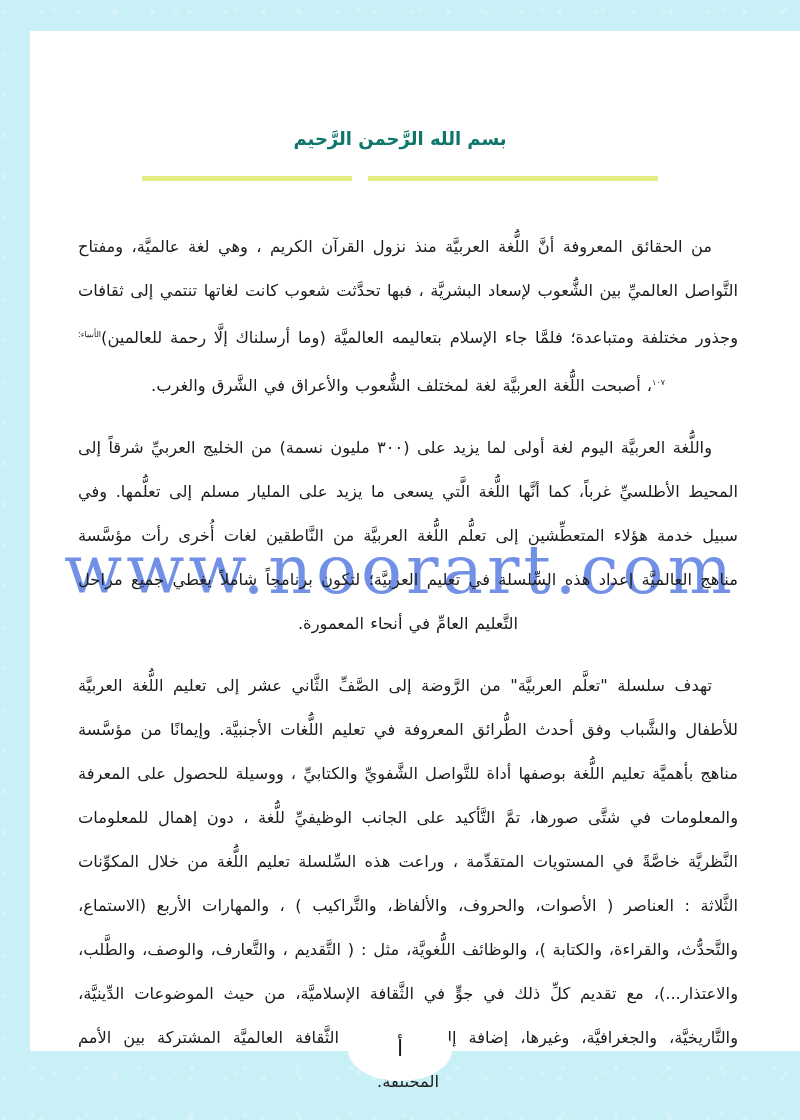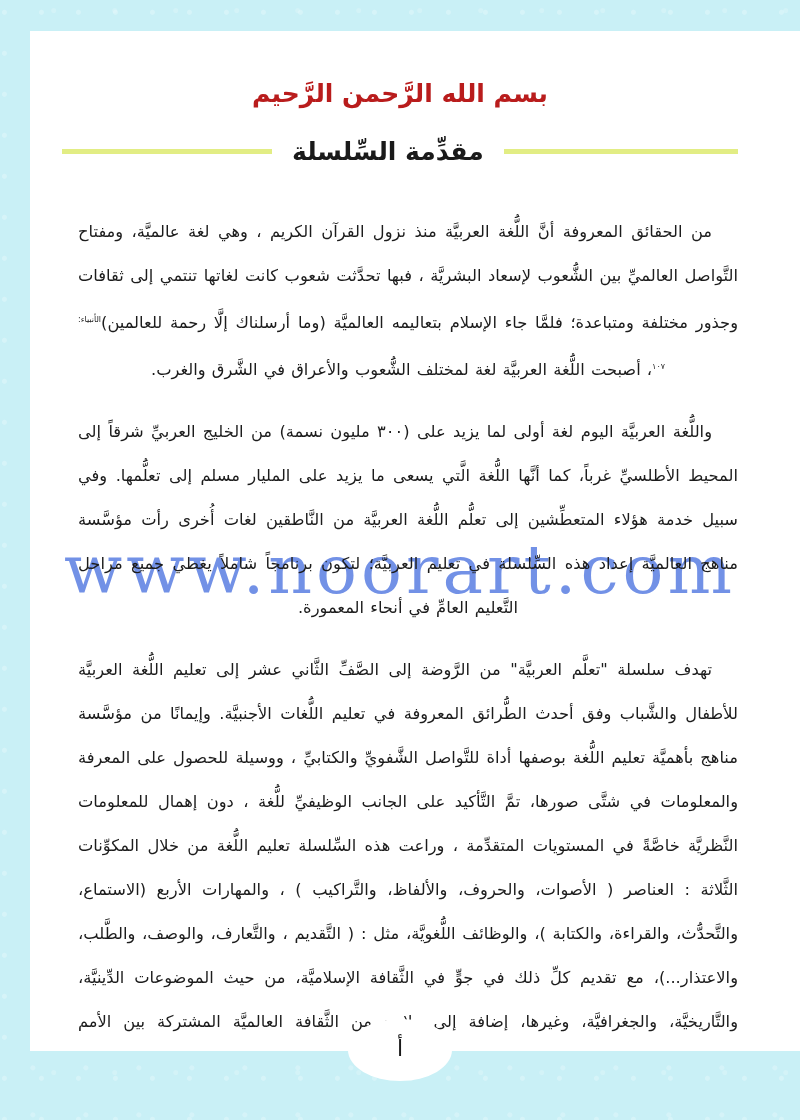--- a/index.html
+++ b/index.html
@@ -53,25 +53,25 @@
     left: 62px;
     top: 31px;
     width: 676px;
     height: 1020px;
     z-index: 4;
     direction: rtl;
   }
 
   
   .basmala {
-    margin-top: 47px;
+    margin-top: 96px;
     text-align: center;
-    color: #b91c1c;
+    color: #0f766e;
     font-family: "DejaVu Sans", "Liberation Sans", sans-serif;
-    font-size: 25px;
+    font-size: 18px;
     font-weight: 700;
     letter-spacing: .5px;
     line-height: 1.3;
   }
 
   
   .title-row {
     margin-top: 26px;
     display: flex;
     align-items: center;
@@ -168,21 +168,20 @@
 <div id="page">
 
   <div id="paper"></div>
 
   <div id="content">
 
     <div class="basmala">بسم الله الرَّحمن الرَّحيم</div>
 
     <div class="title-row">
       <span class="rule long"></span>
-      <span class="title-text">مقدِّمة السِّلسلة</span>
       <span class="rule short"></span>
     </div>
 
     <div class="body">
 
       <p class="para"><span class="indent"></span><span>من الحقائق المعروفة أنَّ اللُّغة العربيَّة منذ نزول القرآن الكريم ، وهي لغة عالميَّة، ومفتاح التَّواصل العالميِّ بين الشُّعوب لإسعاد البشريَّة ، فبها تحدَّثت شعوب كانت لغاتها تنتمي إلى ثقافات وجذور مختلفة ومتباعدة؛ فلمَّا جاء الإسلام بتعاليمه العالميَّة (وما أرسلناك إلَّا رحمة للعالمين)</span><span class="qref">الأنبياء: ١٠٧</span><span>، أصبحت اللُّغة العربيَّة لغة لمختلف الشُّعوب والأعراق في الشَّرق والغرب.</span></p>
 
       <p class="para"><span class="indent"></span><span>واللُّغة العربيَّة اليوم لغة أولى لما يزيد على (٣٠٠ مليون نسمة) من الخليج العربيِّ شرقاً إلى المحيط الأطلسيِّ غرباً، كما أنَّها اللُّغة الَّتي يسعى ما يزيد على المليار مسلم إلى تعلُّمها. وفي سبيل خدمة هؤلاء المتعطِّشين إلى تعلُّم اللُّغة العربيَّة من النَّاطقين لغات أُخرى رأت مؤسَّسة مناهج العالميَّة إعداد هذه السِّلسلة في تعليم العربيَّة؛ لتكون برنامجاً شاملاً يغطي جميع مراحل التَّعليم العامِّ في أنحاء المعمورة.</span></p>
 
       <p class="para"><span class="indent"></span><span>تهدف سلسلة "تعلَّم العربيَّة" من الرَّوضة إلى الصَّفِّ الثَّاني عشر إلى تعليم اللُّغة العربيَّة للأطفال والشَّباب وفق أحدث الطُّرائق المعروفة في تعليم اللُّغات الأجنبيَّة. وإيمانًا من مؤسَّسة مناهج بأهميَّة تعليم اللُّغة بوصفها أداة للتَّواصل الشَّفويِّ والكتابيِّ ، ووسيلة للحصول على المعرفة والمعلومات في شتَّى صورها، تمَّ التَّأكيد على الجانب الوظيفيِّ للُّغة ، دون إهمال للمعلومات النَّظريَّة خاصَّةً في المستويات المتقدِّمة ، وراعت هذه السِّلسلة تعليم اللُّغة من خلال المكوِّنات الثَّلاثة : العناصر ( الأصوات، والحروف، والألفاظ، والتَّراكيب ) ، والمهارات الأربع (الاستماع، والتَّحدُّث، والقراءة، والكتابة )، والوظائف اللُّغويَّة، مثل : ( التَّقديم ، والتَّعارف، والوصف، والطَّلب، والاعتذار...)، مع تقديم كلِّ ذلك في جوٍّ في الثَّقافة الإسلاميَّة، من حيث الموضوعات الدِّينيَّة، والتَّاريخيَّة، والجغرافيَّة، وغيرها، إضافة إلى ملامح من الثَّقافة العالميَّة المشتركة بين الأمم المختلفة.</span></p>

